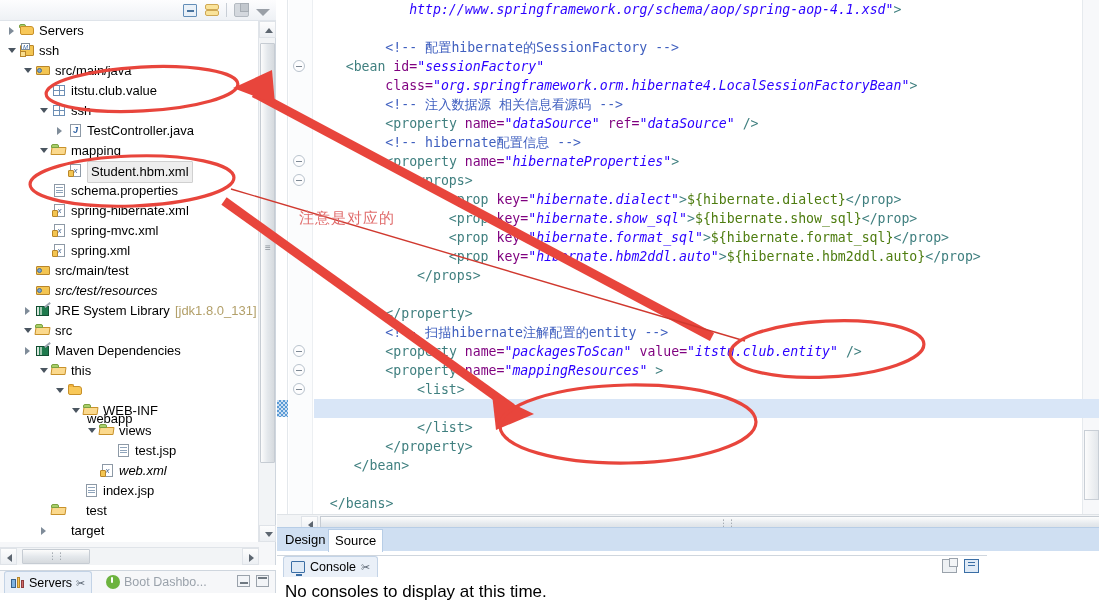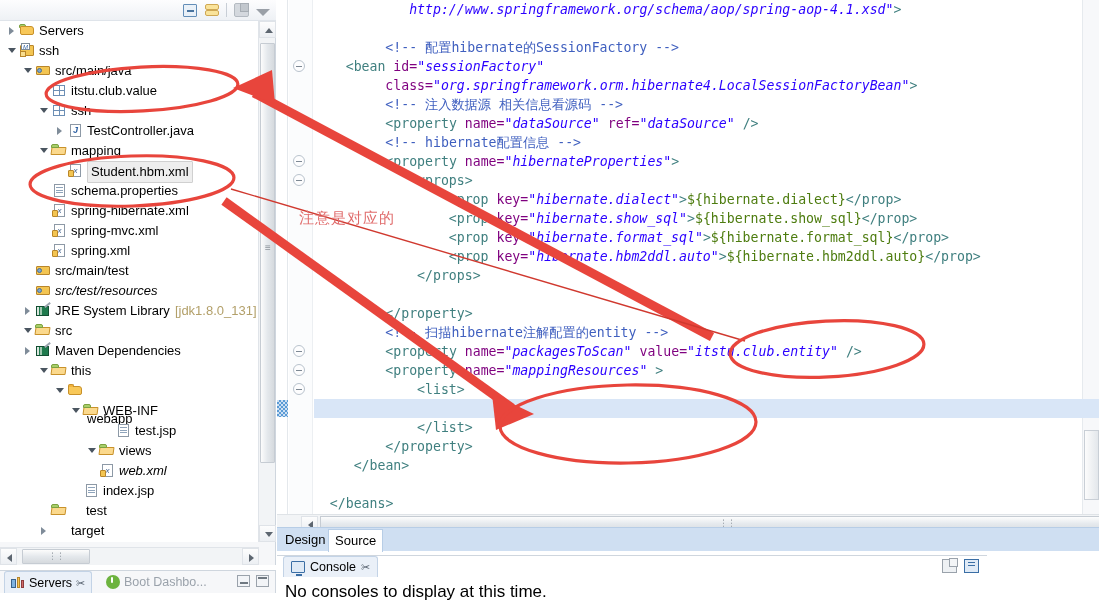--- a/index.html
+++ b/index.html
@@ -317,22 +317,22 @@
         <div class="trow" style="padding-left: 38px;"><span class="arrow "></span><span class="ic ic-xml"><i class="p"></i><i class="x">x</i><i class="lock"></i></span><span class="lbl" style="margin-left: 3px;">spring-mvc.xml</span></div>
         <div class="trow" style="padding-left: 38px;"><span class="arrow "></span><span class="ic ic-xml"><i class="p"></i><i class="x">x</i><i class="lock"></i></span><span class="lbl" style="margin-left: 3px;">spring.xml</span></div>
         <div class="trow" style="padding-left: 22px;"><span class="arrow "></span><span class="ic ic-srcfolder"><i class="b"></i><i class="d"></i></span><span class="lbl" style="margin-left: 3px;">src/main/test</span></div>
         <div class="trow" style="padding-left: 22px;"><span class="arrow "></span><span class="ic ic-srcfolder"><i class="b"></i><i class="d"></i></span><span class="lbl" style="margin-left: 3px; font-style: italic;">src/test/resources</span></div>
         <div class="trow" style="padding-left: 22px;"><span class="arrow closed"></span><span class="ic ic-lib"><i class="b"></i><i class="s"></i><i class="s2"></i><i class="pen"></i></span><span class="lbl" style="margin-left: 3px;">JRE System Library</span><span style="margin-left: 5px; color: rgb(179, 160, 106);">[jdk1.8.0_131]</span></div>
         <div class="trow" style="padding-left: 22px;"><span class="arrow open"></span><span class="ic ic-folder-open"><i class="b"></i><i class="t"></i></span><span class="lbl" style="margin-left: 3px;">src</span></div>
         <div class="trow" style="padding-left: 22px;"><span class="arrow closed"></span><span class="ic ic-lib"><i class="b"></i><i class="s"></i><i class="s2"></i><i class="pen"></i></span><span class="lbl" style="margin-left: 3px;">Maven Dependencies</span></div>
         <div class="trow" style="padding-left: 38px;"><span class="arrow open"></span><span class="ic ic-folder-open"><i class="b"></i><i class="t"></i></span><span class="lbl" style="margin-left: 3px;">this</span></div>
         <div class="trow" style="padding-left: 54px;"><span class="arrow open"></span><span class="ic ic-folder"><i class="b"></i><i class="t"></i></span><span class="lbl" style="margin-left: 3px; margin-top: 28px;">webapp</span></div>
         <div class="trow" style="padding-left: 70px;"><span class="arrow open"></span><span class="ic ic-folder-open"><i class="b"></i><i class="t"></i></span><span class="lbl" style="margin-left: 3px;">WEB-INF</span></div>
+        <div class="trow" style="padding-left: 86px;"><span class="arrow open"></span><span class="ic ic-folder-open"><i class="b"></i><i class="t"></i></span><span class="lbl" style="margin-left: 3px;">views</span></div>
         <div class="trow" style="padding-left: 102px;"><span class="arrow "></span><span class="ic ic-file"><i class="p"></i><i class="l1"></i><i class="l2"></i><i class="l3"></i></span><span class="lbl" style="margin-left: 3px;">test.jsp</span></div>
-        <div class="trow" style="padding-left: 86px;"><span class="arrow open"></span><span class="ic ic-folder-open"><i class="b"></i><i class="t"></i></span><span class="lbl" style="margin-left: 3px;">views</span></div>
         <div class="trow" style="padding-left: 86px;"><span class="arrow "></span><span class="ic ic-xml"><i class="p"></i><i class="x">x</i><i class="lock"></i></span><span class="lbl" style="margin-left: 3px; font-style: italic;">web.xml</span></div>
         <div class="trow" style="padding-left: 70px;"><span class="arrow "></span><span class="ic ic-file"><i class="p"></i><i class="l1"></i><i class="l2"></i><i class="l3"></i></span><span class="lbl" style="margin-left: 3px;">index.jsp</span></div>
         <div class="trow" style="padding-left: 38px;"><span class="arrow "></span><span class="ic ic-folder-open"><i class="b"></i><i class="t"></i></span><span class="lbl" style="margin-left: 18px;">test</span></div>
         <div class="trow" style="padding-left: 38px;"><span class="arrow closed"></span><span class="ic ic-folder-open"></span><span class="lbl" style="margin-left: 3px;">target</span></div>
       </div>
 
     <div id="tree-vsb">
       <div class="vsb-arrow-up"></div>
       <div id="tree-vsb-thumb"></div>
       <div class="vsb-arrow-dn"></div>

